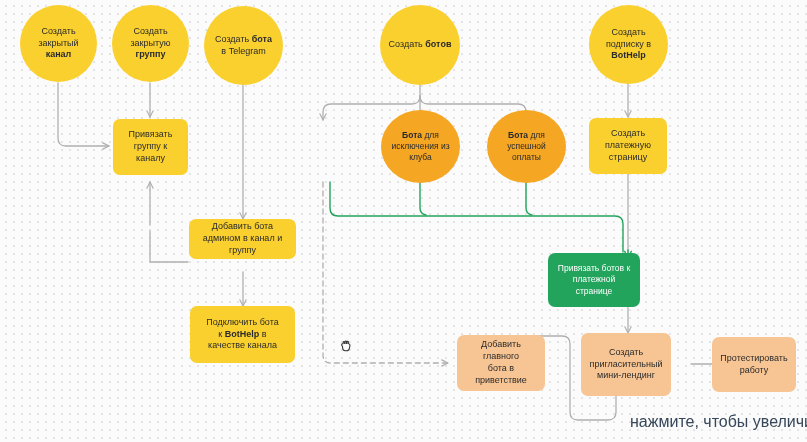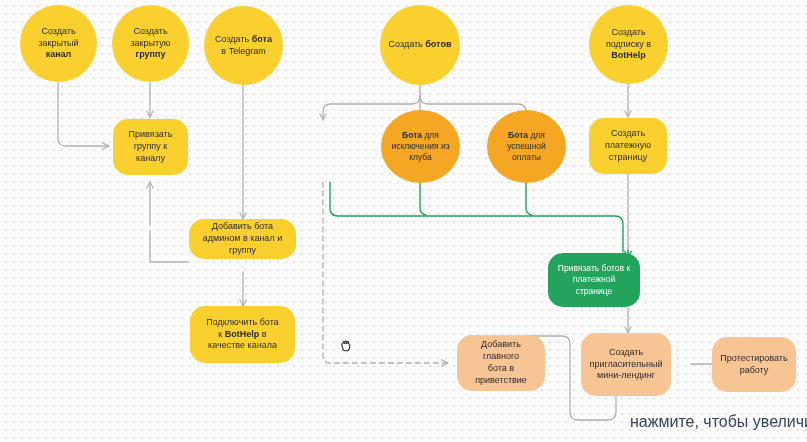--- a/index.html
+++ b/index.html
@@ -40,21 +40,21 @@
     line-height: 1.32;
     color: #2b2b2b;
     z-index: 2;
   }
   .node .lbl {
     display: block;
     padding: 0 6px;
     white-space: pre-line;
   }
   .circle { border-radius: 50%; }
-  .rrect  { border-radius: 15px; }
+  .rrect  { border-radius: 7px; }
   .c-yellow { background-color: #fad02e; }
   .c-orange { background-color: #f5a623; }
   .c-green  { background-color: #22a45d; color: #ffffff; }
   .c-peach  { background-color: #f7c594; }
   .fs-9  { font-size: 9px; }
   .fs-85 { font-size: 8.5px; }
   .caption {
     position: absolute;
     font-size: 16px;
     color: #37475a;

